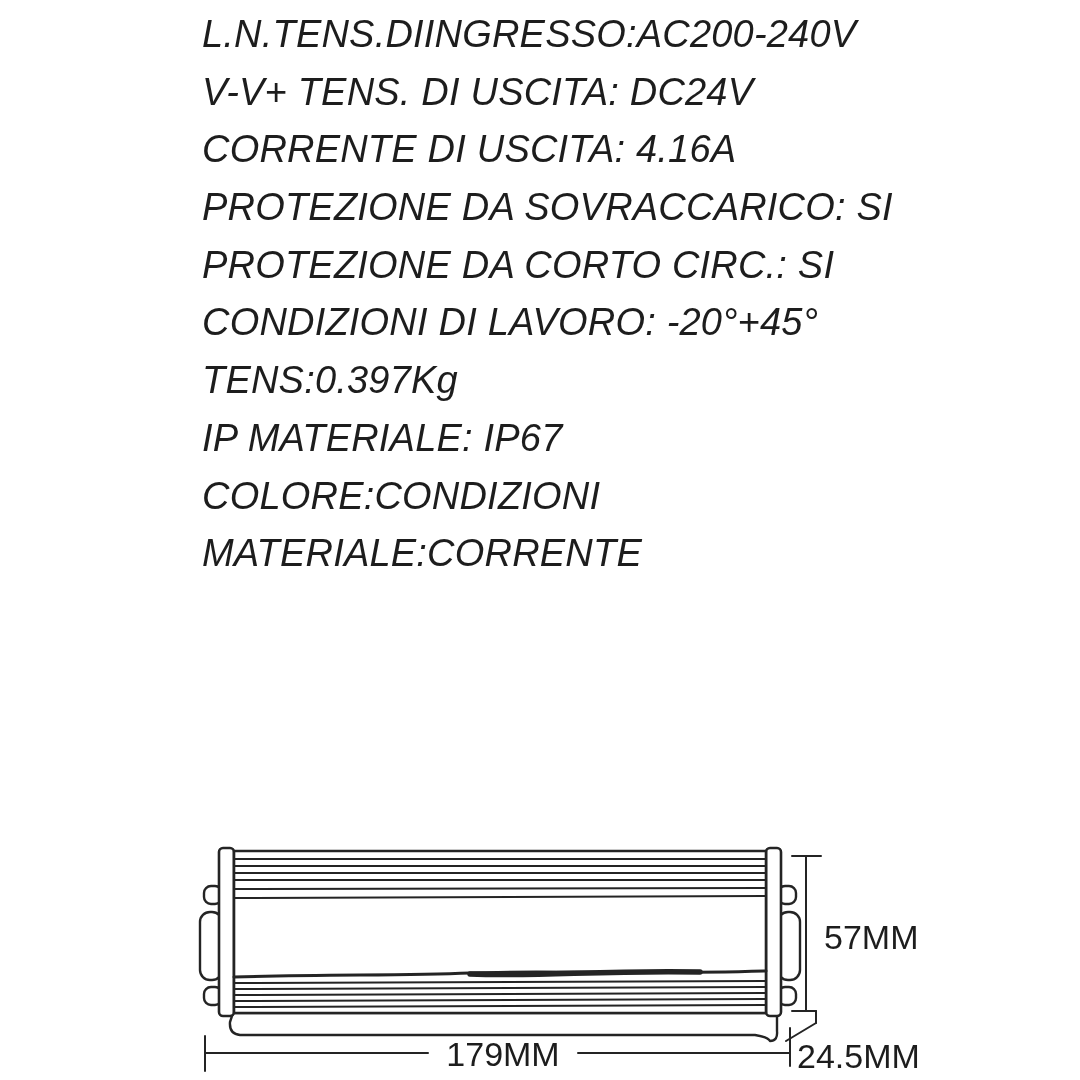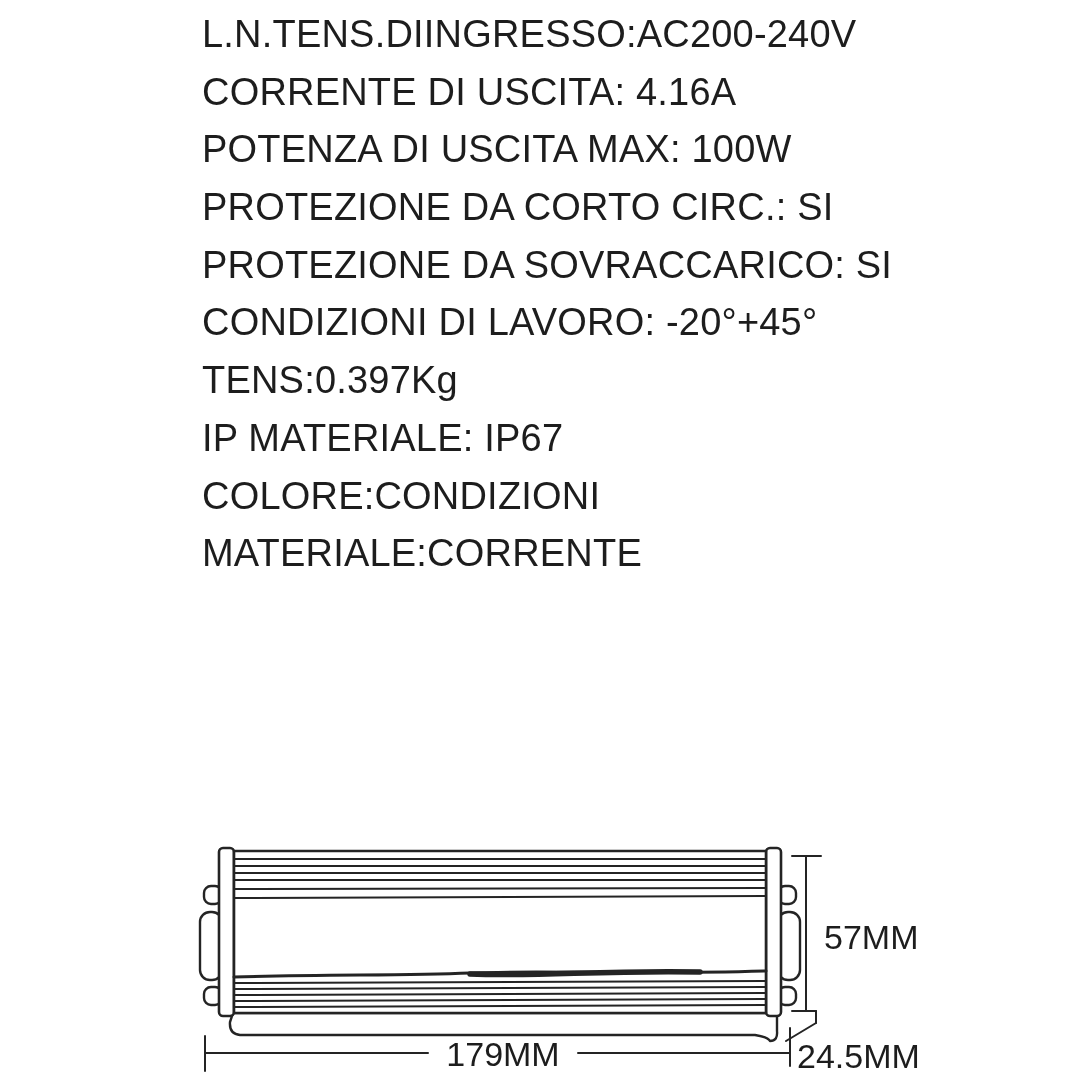--- a/index.html
+++ b/index.html
@@ -21,20 +21,21 @@
     top: 6px;
     width: 760px;
     color: #1d1d1d;
     font-size: 38px;
     line-height: 57.7px;
     letter-spacing: 0.2px;
     white-space: nowrap;
   }
   .spec-line {
     height: 57.7px;
+    font-style: italic;
   }
   .drawing-svg {
     position: absolute;
     left: 0;
     top: 0;
     width: 1080px;
     height: 1080px;
   }
   .dim-label {
     font-family: "Liberation Sans", sans-serif;
@@ -42,24 +43,24 @@
     fill: #1d1d1d;
   }
 </style>
 </head>
 <body>
 
 <div class="canvas">
 
   <div class="spec-block">
     <div class="spec-line">L.N.TENS.DIINGRESSO:AC200-240V</div>
+    <div class="spec-line">V-V+ TENS. DI USCITA: DC24V</div>
     <div class="spec-line">CORRENTE DI USCITA: 4.16A</div>
-    <div class="spec-line">POTENZA DI USCITA MAX: 100W</div>
+    <div class="spec-line">PROTEZIONE DA SOVRACCARICO: SI</div>
     <div class="spec-line">PROTEZIONE DA CORTO CIRC.: SI</div>
-    <div class="spec-line">PROTEZIONE DA SOVRACCARICO: SI</div>
     <div class="spec-line">CONDIZIONI DI LAVORO: -20°+45°</div>
     <div class="spec-line">TENS:0.397Kg</div>
     <div class="spec-line">IP MATERIALE: IP67</div>
     <div class="spec-line">COLORE:CONDIZIONI</div>
     <div class="spec-line">MATERIALE:CORRENTE</div>
   </div>
 
   <svg class="drawing-svg" viewBox="0 0 1080 1080">
     <g stroke="#242424" fill="none" stroke-linecap="round" stroke-linejoin="round">
 

